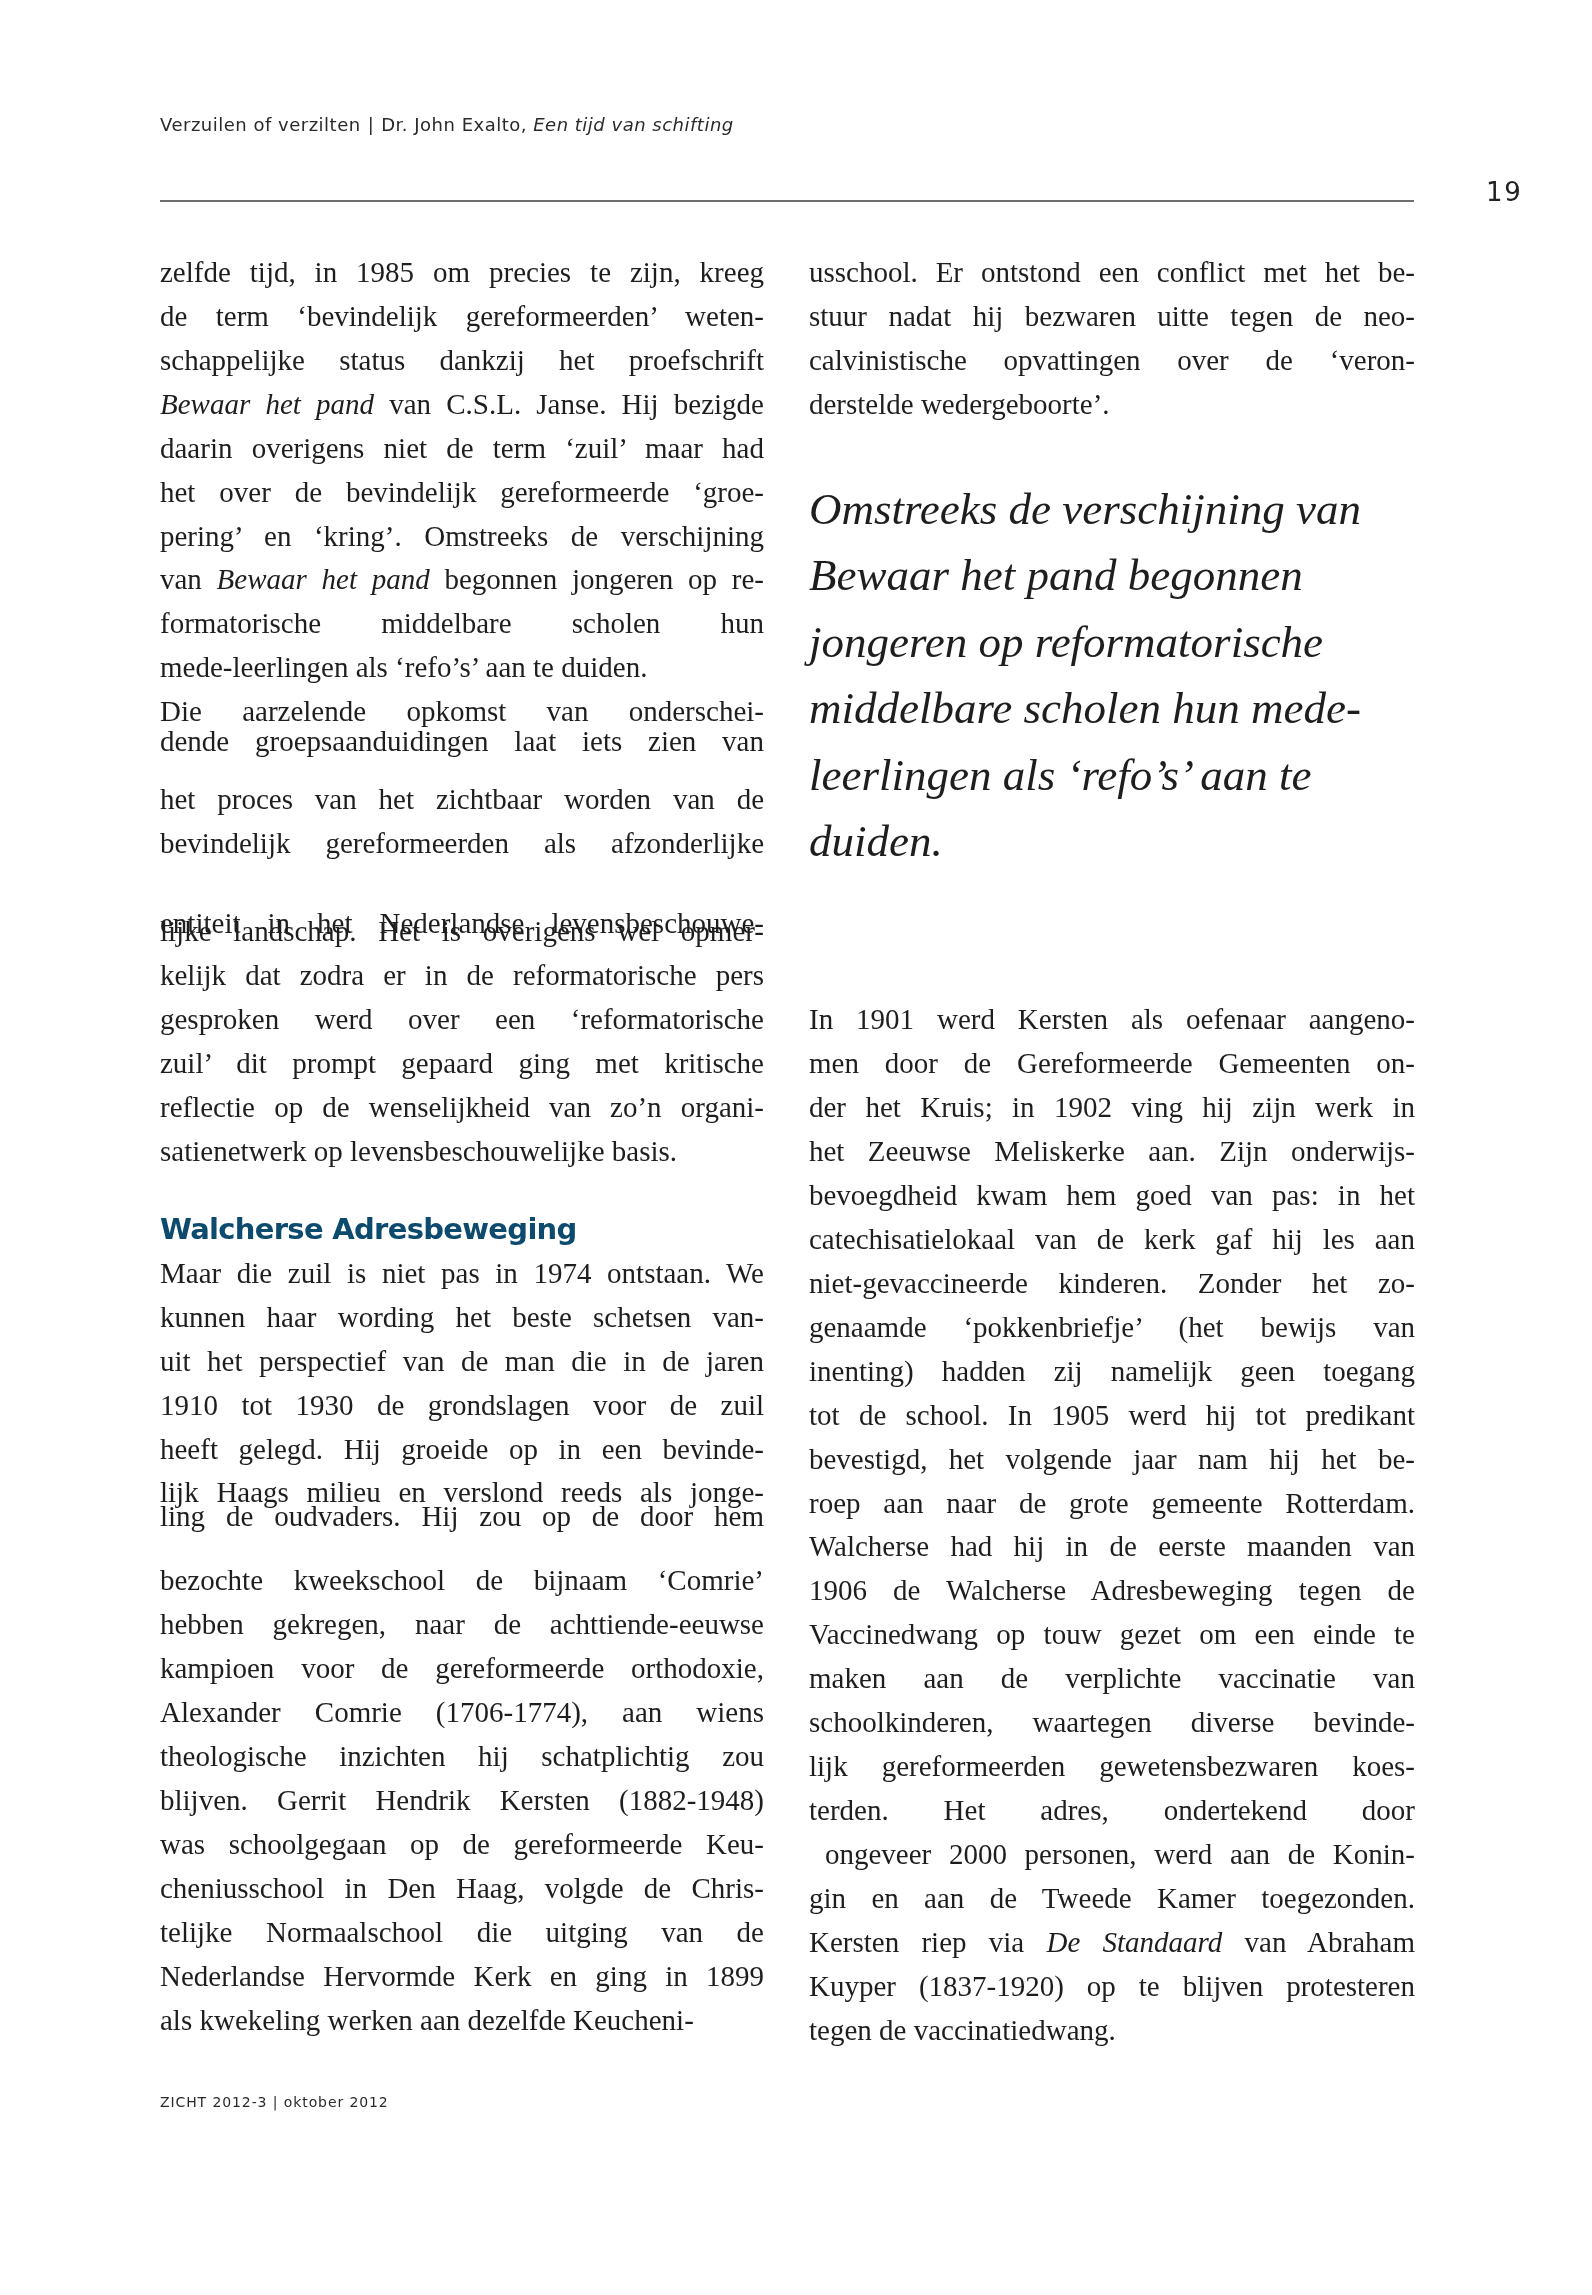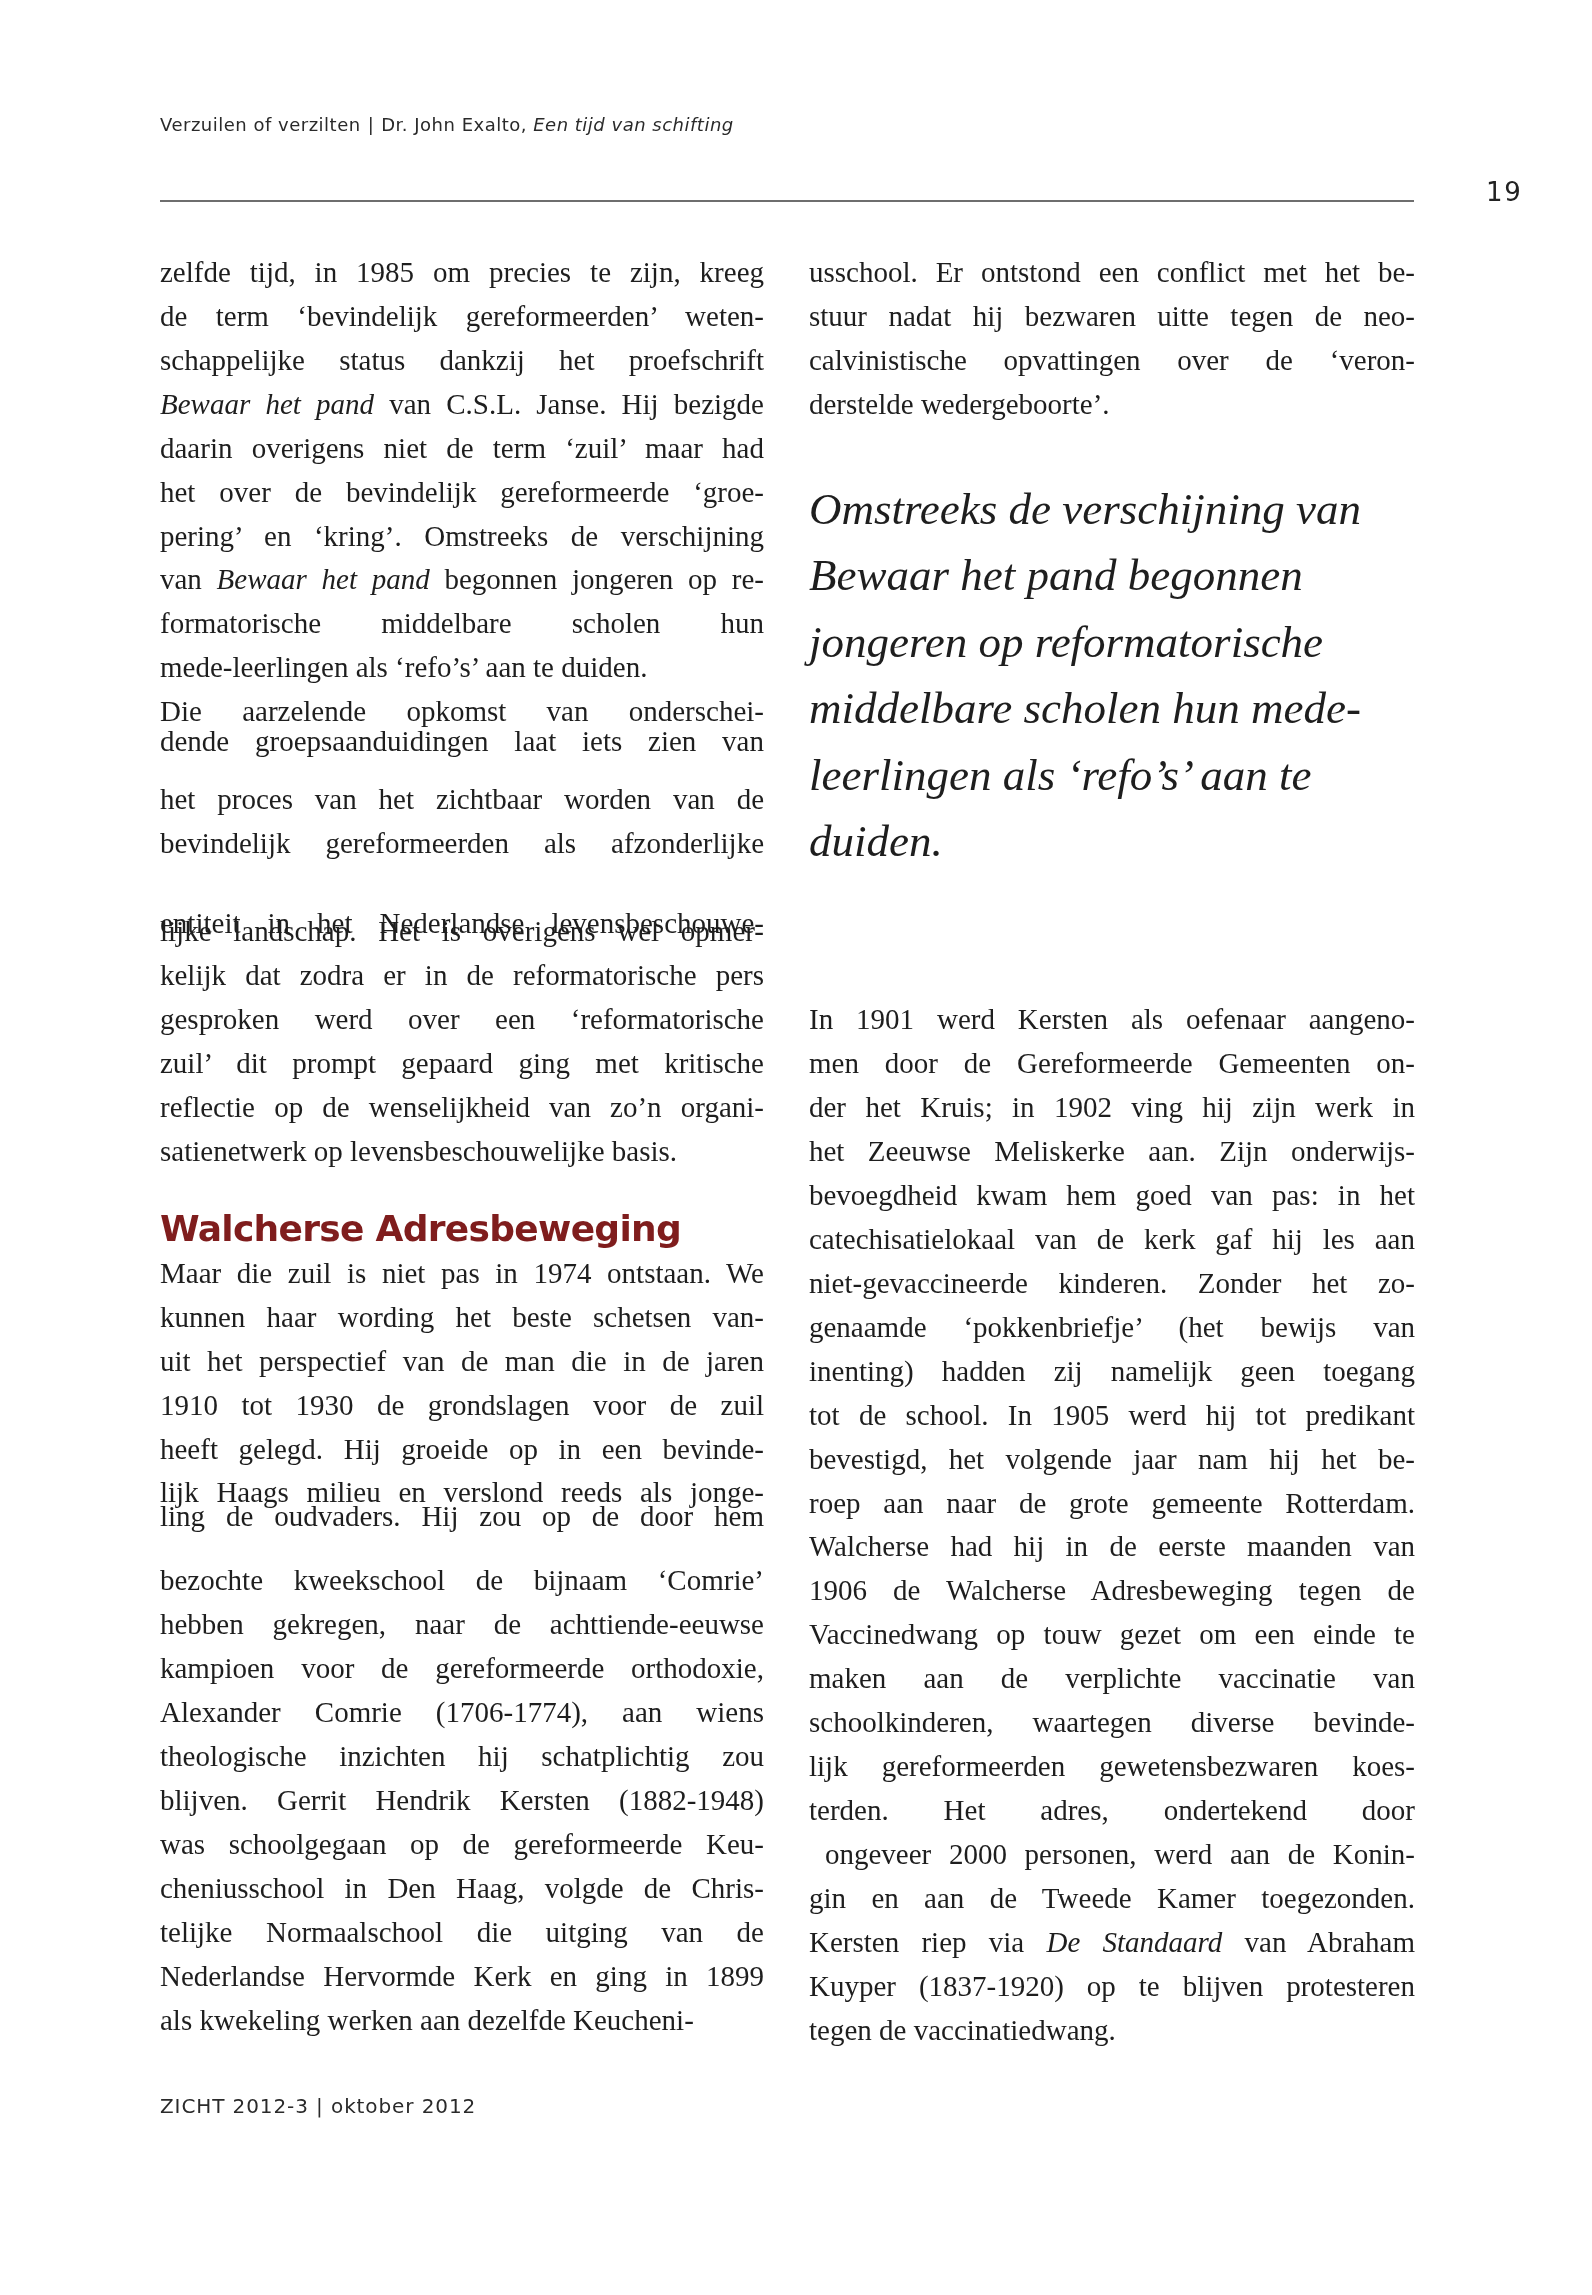--- a/index.html
+++ b/index.html
@@ -20,29 +20,29 @@
     .col-right { left: 809px; top: 250px; width: 606px; }
     .line {
       position: absolute; left: 0; right: 0; height: 44px;
       font-family: "Liberation Serif", serif; font-size: 29px; line-height: 44px;
       white-space: nowrap; text-align: justify; text-align-last: justify;
     }
     .line.last { text-align-last: left; }
     .line i { font-style: italic; }
     .heading {
       position: absolute; left: 0; height: 44px; line-height: 44px;
-      font-family: "DejaVu Sans", sans-serif; font-weight: bold; font-size: 36px; letter-spacing: -0.7px; color: #7f1d1d;
+      font-family: "DejaVu Sans", sans-serif; font-weight: bold; font-size: 29px; letter-spacing: -0.7px; color: #0c4a6e;
     }
     .pull {
       position: absolute; left: 0; height: 67px; line-height: 67px; white-space: nowrap;
       font-family: "Liberation Serif", serif; font-style: italic; font-size: 45px; color: #1e1e1e;
     }
     .footer {
       position: absolute; left: 160px; top: 2094px;
-      font-family: "DejaVu Sans", sans-serif; font-size: 20px; letter-spacing: 0.9px; color: #2a2a2a;
+      font-family: "DejaVu Sans", sans-serif; font-size: 14px; letter-spacing: 0.9px; color: #2a2a2a;
     }
   </style>
 </head>
 <body>
 
 <div class="running-head">
   <span>Verzuilen of verzilten</span><span class="sep">|</span><span>Dr. John Exalto,</span> <i>Een tijd van schifting</i>
 </div>
 <div class="rule"></div>
 <div class="page-number">19</div>

